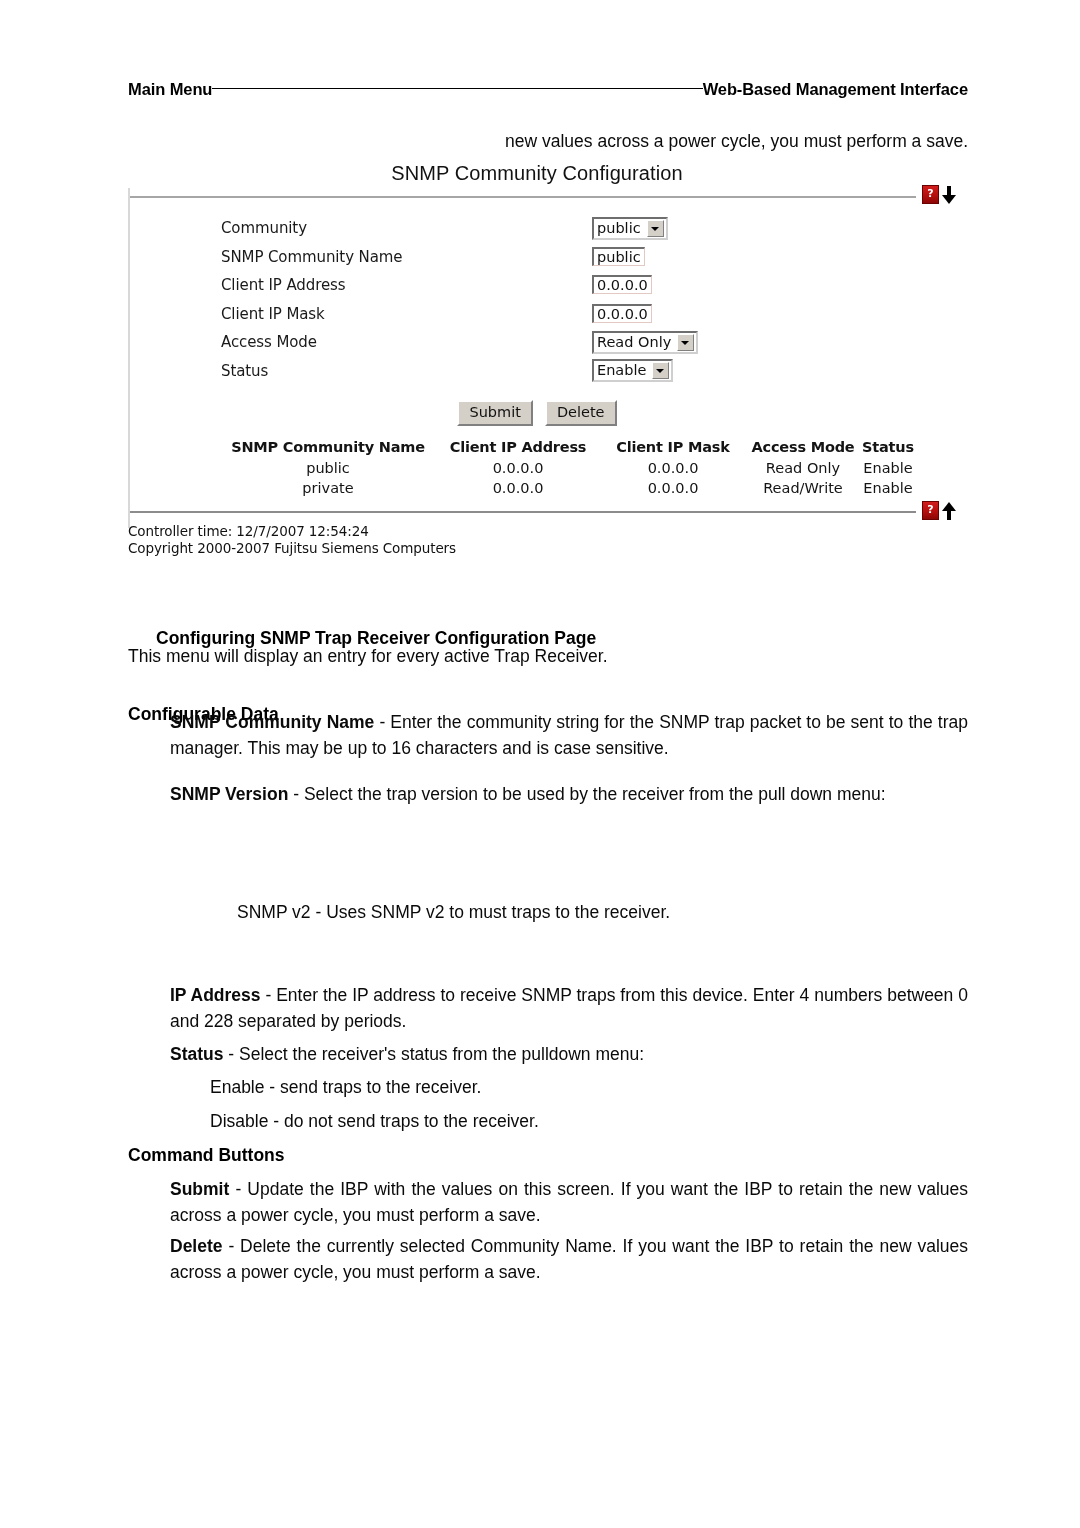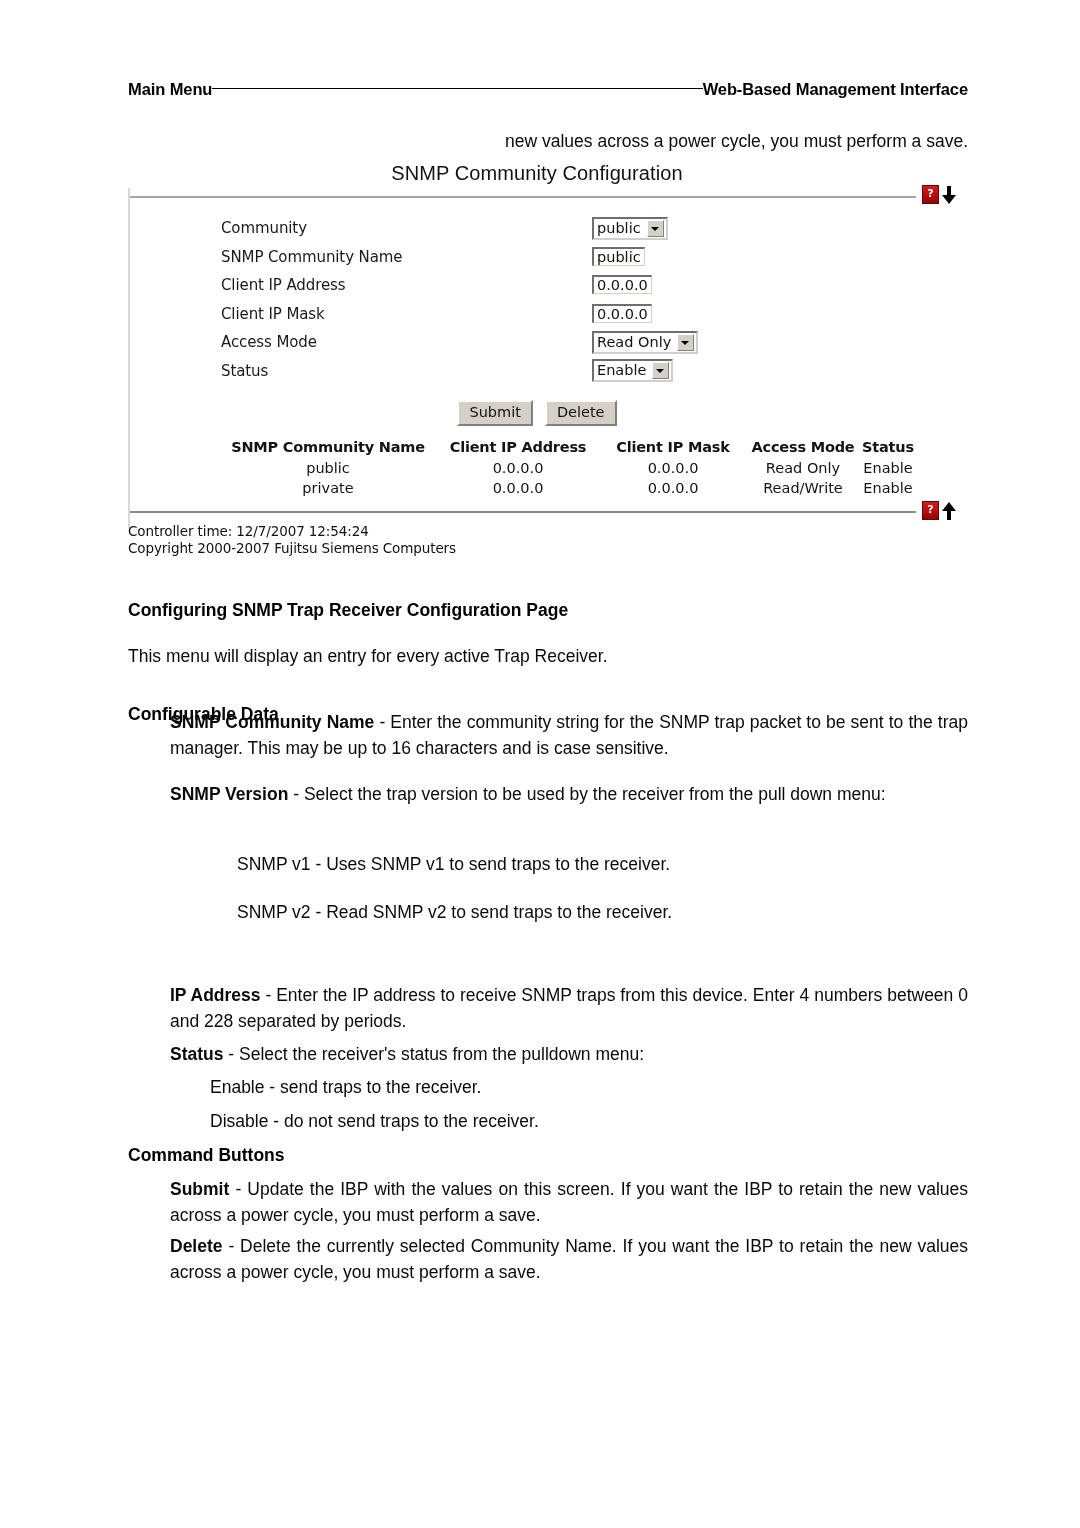--- a/index.html
+++ b/index.html
@@ -420,37 +420,36 @@
       </div>
     </div>
 
     <div class="panel-footer">
       <div>Controller time: 12/7/2007 12:54:24</div>
       <div>Copyright 2000-2007 Fujitsu Siemens Computers</div>
     </div>
 
   </div>
 
-  <div class="heading" style="top:598px;">Configuring SNMP Trap Receiver Configuration Page</div>
+  <div class="heading" style="top:626px;margin-left:28px;">Configuring SNMP Trap Receiver Configuration Page</div>
 
   <div class="para lvl0" style="top:643px;">This menu will display an entry for every active Trap Receiver.</div>
 
   <div class="heading" style="top:678px;margin-top:24px;">Configurable Data</div>
 
   <div class="para lvl1 justify" style="top:709px;">
     <b class="run">SNMP Community Name</b><span> - Enter the community string for the SNMP trap packet to be sent to the trap manager. This may be up to 16 characters and is case sensitive.</span>
   </div>
 
   <div class="para lvl1 justify" style="top:781px;">
     <b class="run">SNMP Version</b><span> - Select the trap version to be used by the receiver from the pull down menu:</span>
   </div>
 
-  <div class="para lvl2" style="top:851px;">SNMP v1 - Uses SNMP v1 to send traps to the receiver.</div>
-
-  <div class="para lvl2" style="top:899px;">SNMP v2 - Read SNMP v2 to send traps to the receiver.</div>
+
+  <div class="para lvl2" style="top:899px;">SNMP v2 - Uses SNMP v2 to must traps to the receiver.</div>
 
   <div class="para lvl1 justify" style="top:982px;">
     <b class="run">IP Address</b><span> - Enter the IP address to receive SNMP traps from this device. Enter 4 numbers between 0 and 228 separated by periods.</span>
   </div>
 
   <div class="para lvl1" style="top:1041px;">
     <b class="run">Status</b><span> - Select the receiver's status from the pulldown menu:</span>
   </div>
 
   <div class="para lvl3" style="top:1074px;">Enable - send traps to the receiver.</div>

